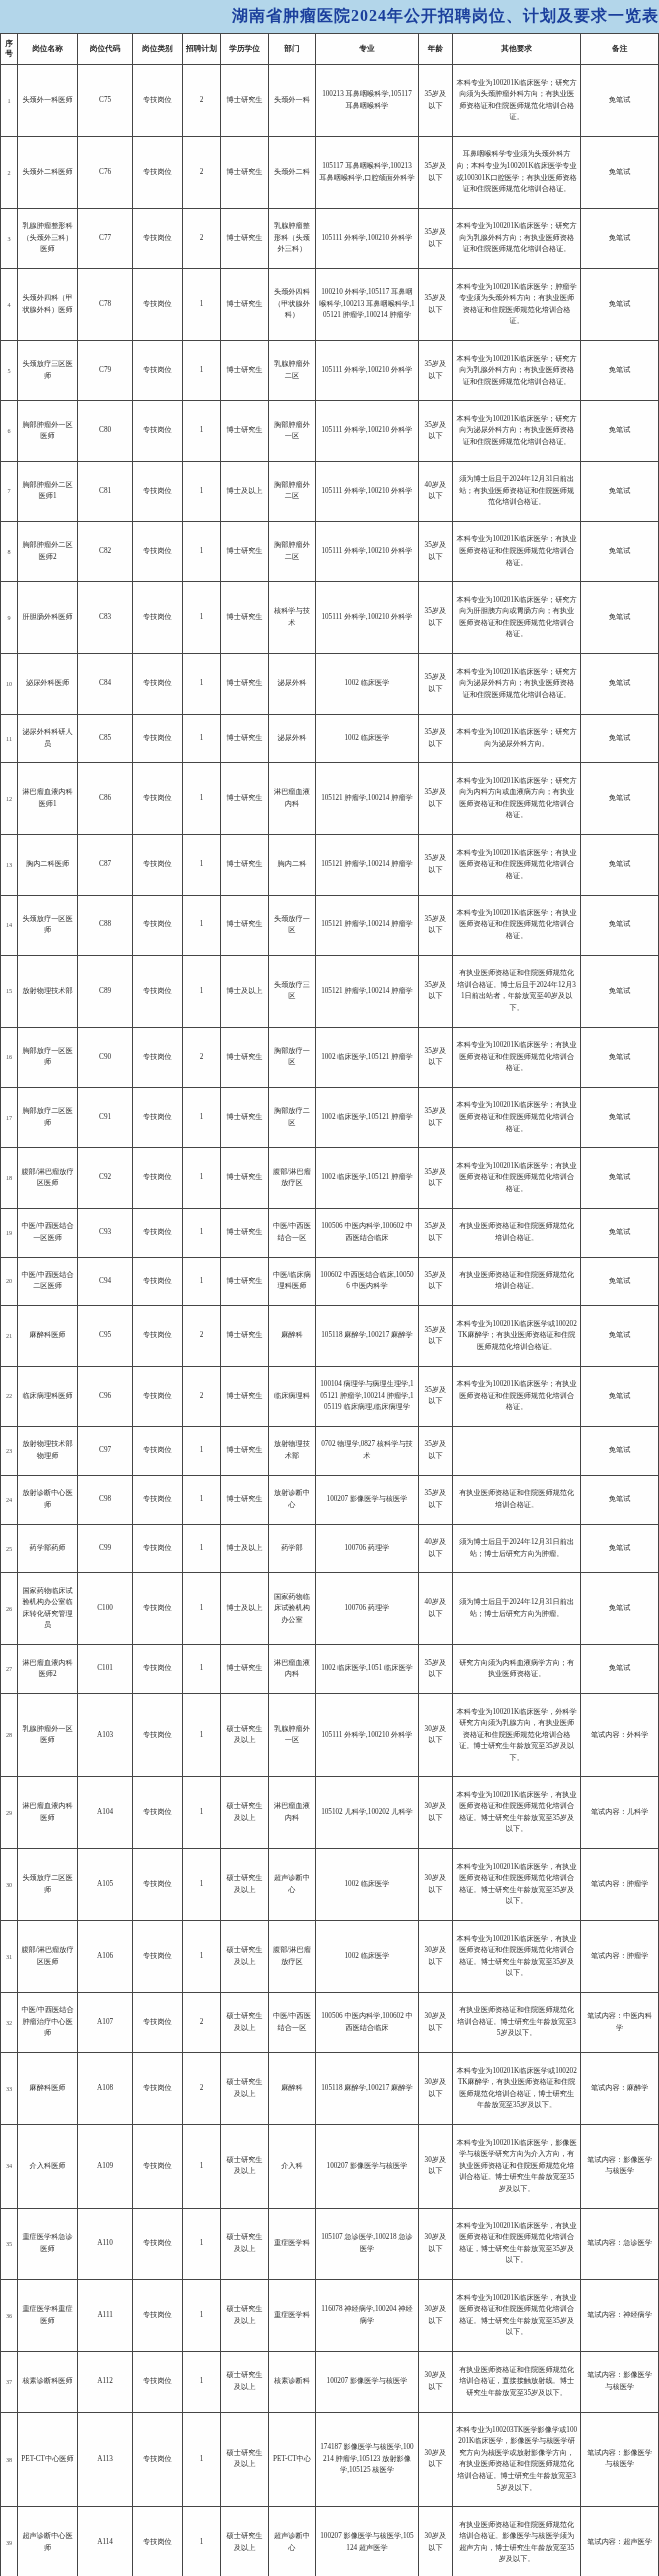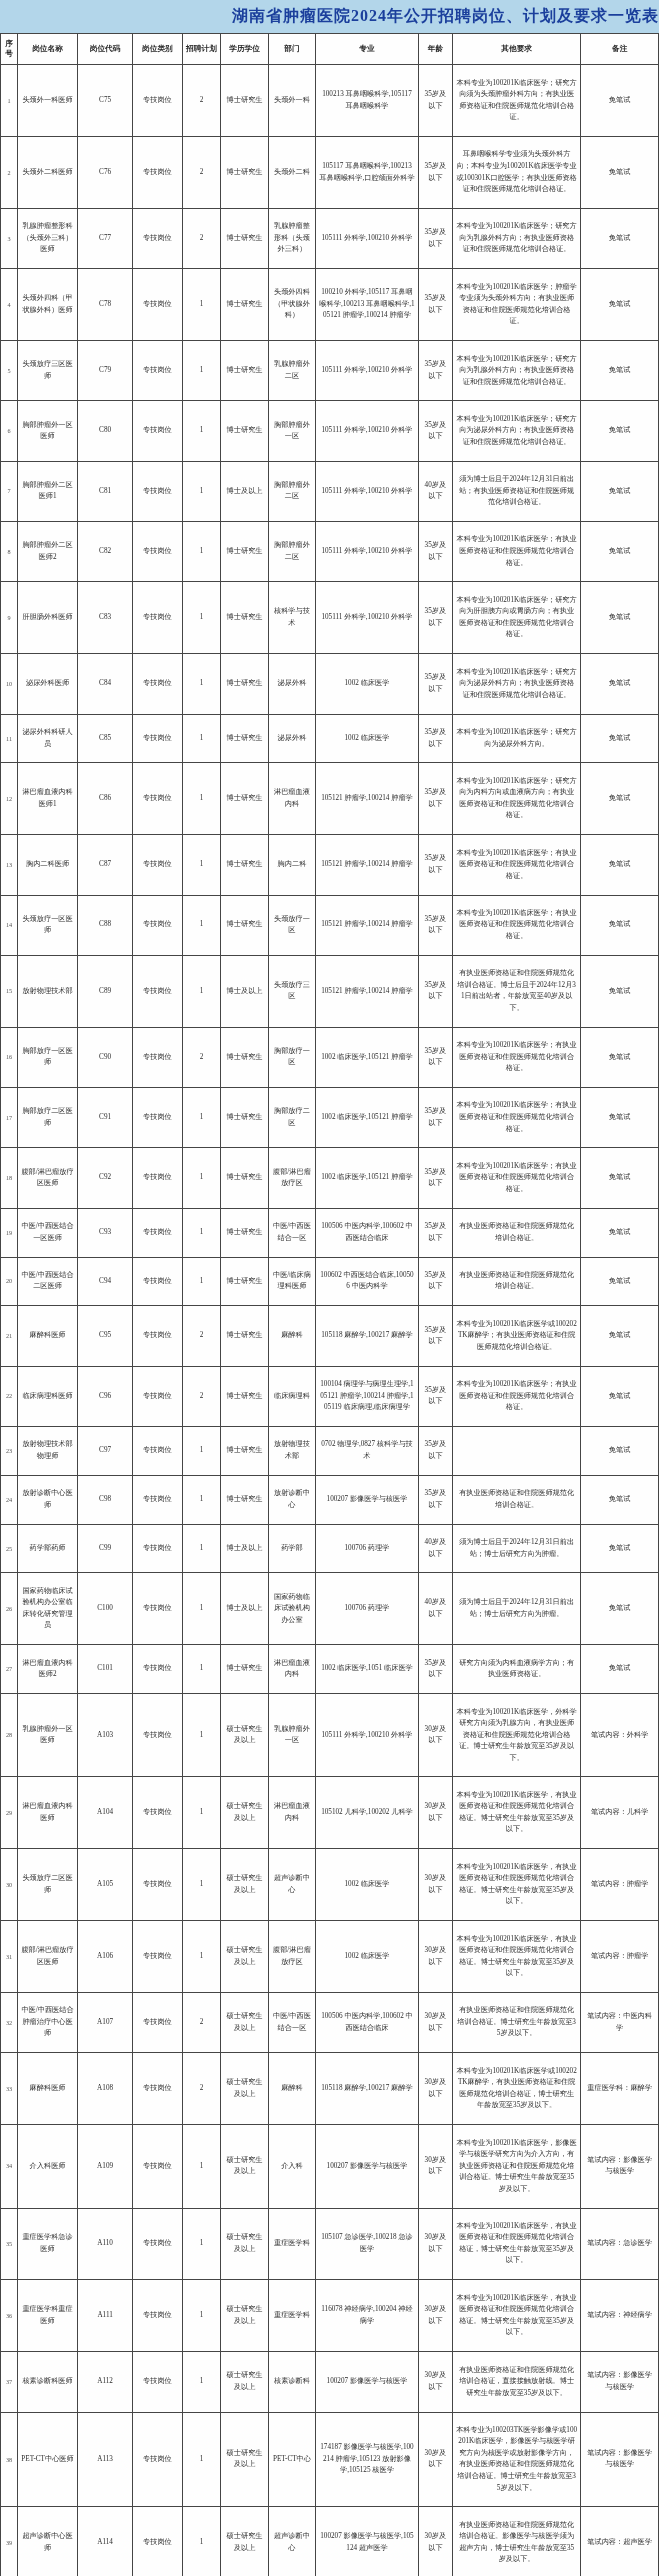--- a/index.html
+++ b/index.html
@@ -514,21 +514,21 @@
           <td>33</td>
           <td>麻醉科医师</td>
           <td>A108</td>
           <td>专技岗位</td>
           <td>2</td>
           <td>硕士研究生及以上</td>
           <td>麻醉科</td>
           <td>105118 麻醉学,100217 麻醉学</td>
           <td>30岁及以下</td>
           <td>本科专业为100201K临床医学或100202TK麻醉学，有执业医师资格证和住院医师规范化培训合格证，博士研究生年龄放宽至35岁及以下。</td>
-          <td>重症医学科：麻醉学</td>
+          <td>笔试内容：麻醉学</td>
         </tr>
         <tr>
           <td>34</td>
           <td>介入科医师</td>
           <td>A109</td>
           <td>专技岗位</td>
           <td>1</td>
           <td>硕士研究生及以上</td>
           <td>介入科</td>
           <td>100207 影像医学与核医学</td>

